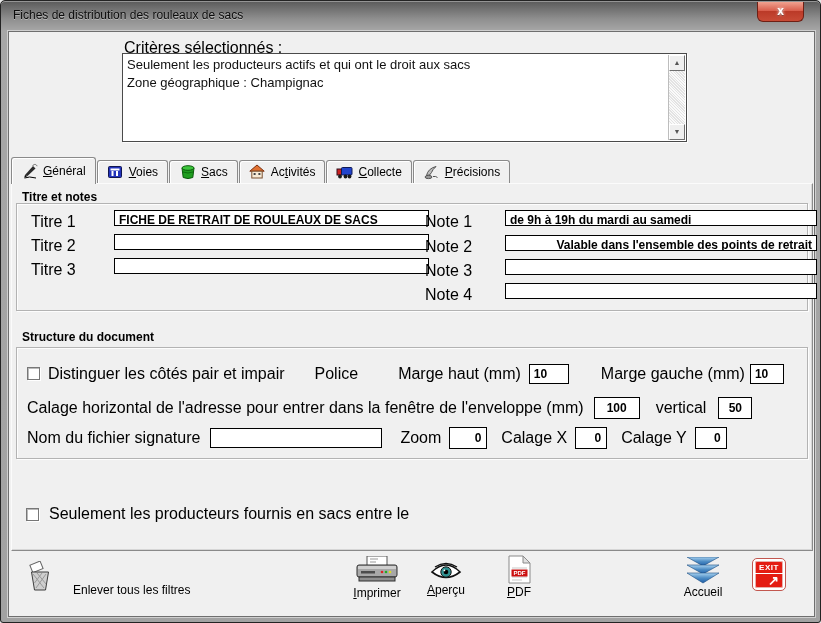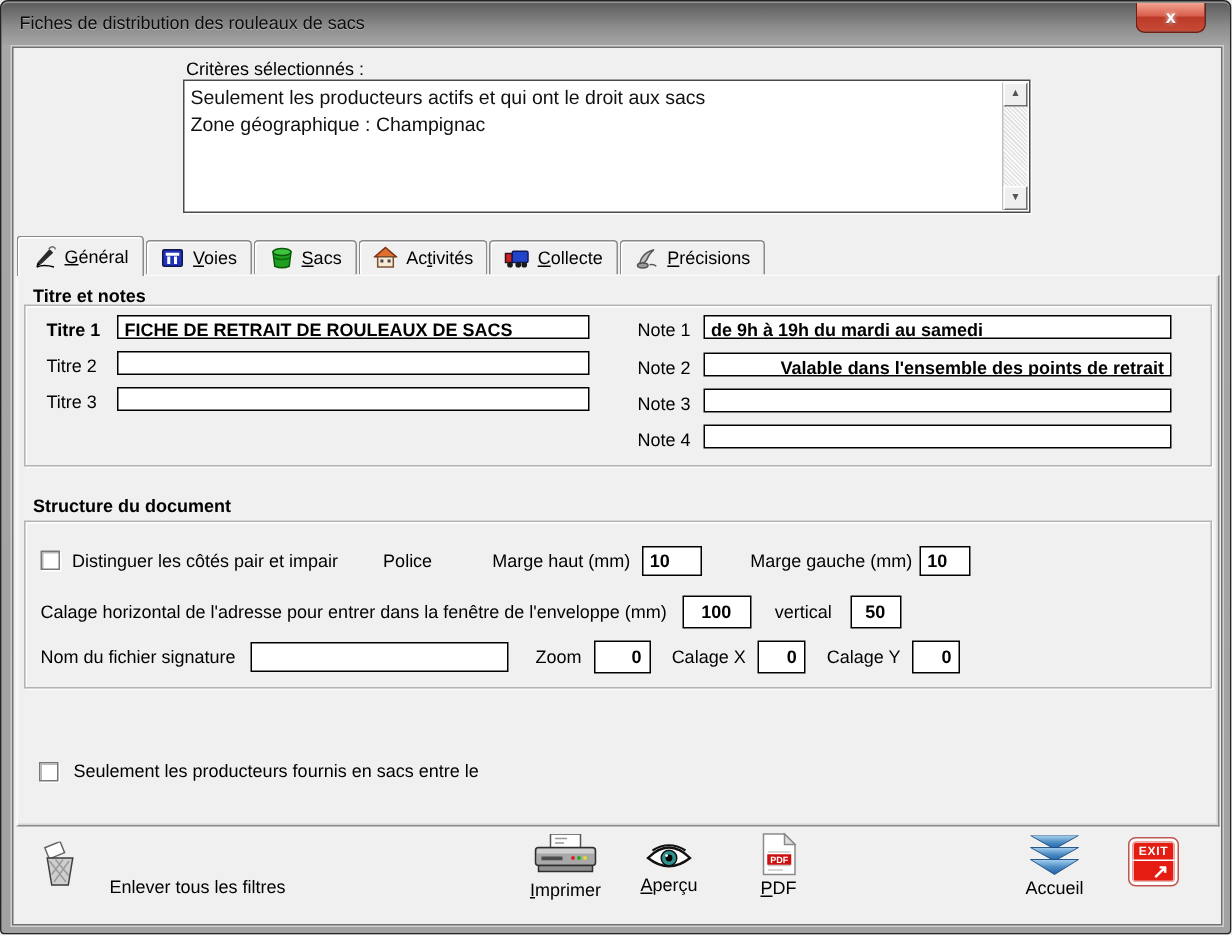--- a/index.html
+++ b/index.html
@@ -16,21 +16,21 @@
     position:absolute; top:1px; right:16px; width:47px; height:20px;
     background:linear-gradient(180deg,#f0a290 0,#d95f4d 45%,#bb3a28 50%,#c84b36 100%);
     border:1px solid #6e1f14; border-top:none; border-radius:0 0 6px 6px;
     color:#fff; font-size:12px; font-weight:bold; text-align:center; line-height:19px;
     text-shadow:0 0 3px #fff, 0 1px 1px #5c150c; cursor:default;
   }
   .content {
     position:absolute; left:7px; top:30px; width:807px; height:586px;
     background:#f0f0f0; border:1px solid #6f6f6f; box-shadow:0 0 0 1px #cfcfcf;
   }
-  .lbl { font-size:12px; color:#000; white-space:nowrap; }
+  .lbl { font-size:16px; color:#000; white-space:nowrap; }
   .crit-label { position:absolute; left:115px; top:7px; }
   .crit-box {
     position:absolute; left:113px; top:21px; width:565px; height:89px;
     background:#fff; border:1px solid #4a4a4a; box-shadow:1px 1px 0 #fdfdfd;
   }
   .crit-text { position:absolute; left:4px; top:2px; right:20px; font-size:13px; color:#111; line-height:18px; }
   .scrollbar { position:absolute; top:1px; right:1px; bottom:1px; width:17px;
     background:repeating-linear-gradient(45deg,#fafafa 0 1px,#e3e3e3 1px 2px); border-left:1px solid #bdbdbd; }
   .sb-btn { position:absolute; left:0; width:16px; height:16px; background:#efefef;
     border:1px solid; border-color:#fff #707070 #707070 #fff; font-size:7px; color:#555;
@@ -51,21 +51,21 @@
   .tabpanel {
     position:absolute; left:2px; top:151px; width:802px; height:368px;
     background:#f0f0f0; border:1px solid #8a8a8a; border-top-color:#fbfbfb; border-left-color:#fbfbfb;
     box-shadow:inset -1px -1px 0 #d6d6d6; z-index:2;
   }
   .grouphead { position:absolute; font-size:12px; font-weight:bold; color:#000; }
   .groupbox { position:absolute; border:1px solid #b3b3b3; box-shadow:1px 1px 0 #fdfdfd, inset 1px 1px 0 #fdfdfd; }
   .field {
     position:absolute; background:#fff; border:1px solid #000;
     font-size:12px; font-weight:bold; color:#000; line-height:18px; padding:0 4px;
-    white-space:nowrap; overflow:hidden; height:16px;
+    white-space:nowrap; overflow:hidden; height:16px;margin-left:36px;
   }
   .ifield { background:#fff; border:1px solid #000; font-size:12px; font-weight:bold; color:#000; line-height:18px; height:20px; }
   .num-c { text-align:center; } .num-r { text-align:right; padding-right:5px; } .num-l { text-align:left; padding-left:4px; }
   .checkbox { width:13px; height:13px; background:#fff; border:1px solid #777;
     box-shadow:inset 1px 1px 0 #b9b9b9, 1px 1px 0 #fff; flex:0 0 13px; }
   .flexrow { position:absolute; display:flex; align-items:center; }
   .combo { display:flex; width:150px; height:21px; background:#fff; border:1px solid #000; }
   .combo-val { flex:1; font-size:12px; font-weight:bold; padding:1px 4px; line-height:17px; }
   .combo-btn { width:17px; background:#ececec; border-left:1px solid #888;
     box-shadow:inset 1px 1px 0 #fff, inset -1px -1px 0 #8a8a8a;
@@ -174,21 +174,21 @@
             </svg>
         </span>
         <span><span></span><span class="key">P</span><span>récisions</span></span>
       </div>
     </div>
 
     <div class="tabpanel">
 
       <span class="grouphead" style="left:10px; top:6px;">Titre et notes</span>
       <div class="groupbox" style="left:4px; top:19px; width:792px; height:108px;">
-        <span class="lbl" style="position:absolute; left:14px; top:9px;font-weight:bold;">Titre 1</span>
+        <span class="lbl" style="position:absolute; left:14px; top:9px;">Titre 1</span>
         <div class="field" style="left:61px; top:6px; width:315px;">FICHE DE RETRAIT DE ROULEAUX DE SACS</div>
         <span class="lbl" style="position:absolute; left:14px; top:33px;">Titre 2</span>
         <div class="field" style="left:61px; top:30px; width:315px;"></div>
         <span class="lbl" style="position:absolute; left:14px; top:57px;">Titre 3</span>
         <div class="field" style="left:61px; top:54px; width:315px;"></div>
 
         <span class="lbl" style="position:absolute; left:408px; top:9px;">Note 1</span>
         <div class="field" style="left:452px; top:6px; width:312px;">de 9h à 19h du mardi au samedi</div>
         <span class="lbl" style="position:absolute; left:408px; top:34px;">Note 2</span>
         <div class="field" style="left:452px; top:31px; width:312px;text-align:right;">Valable dans l'ensemble des points de retrait</div>

